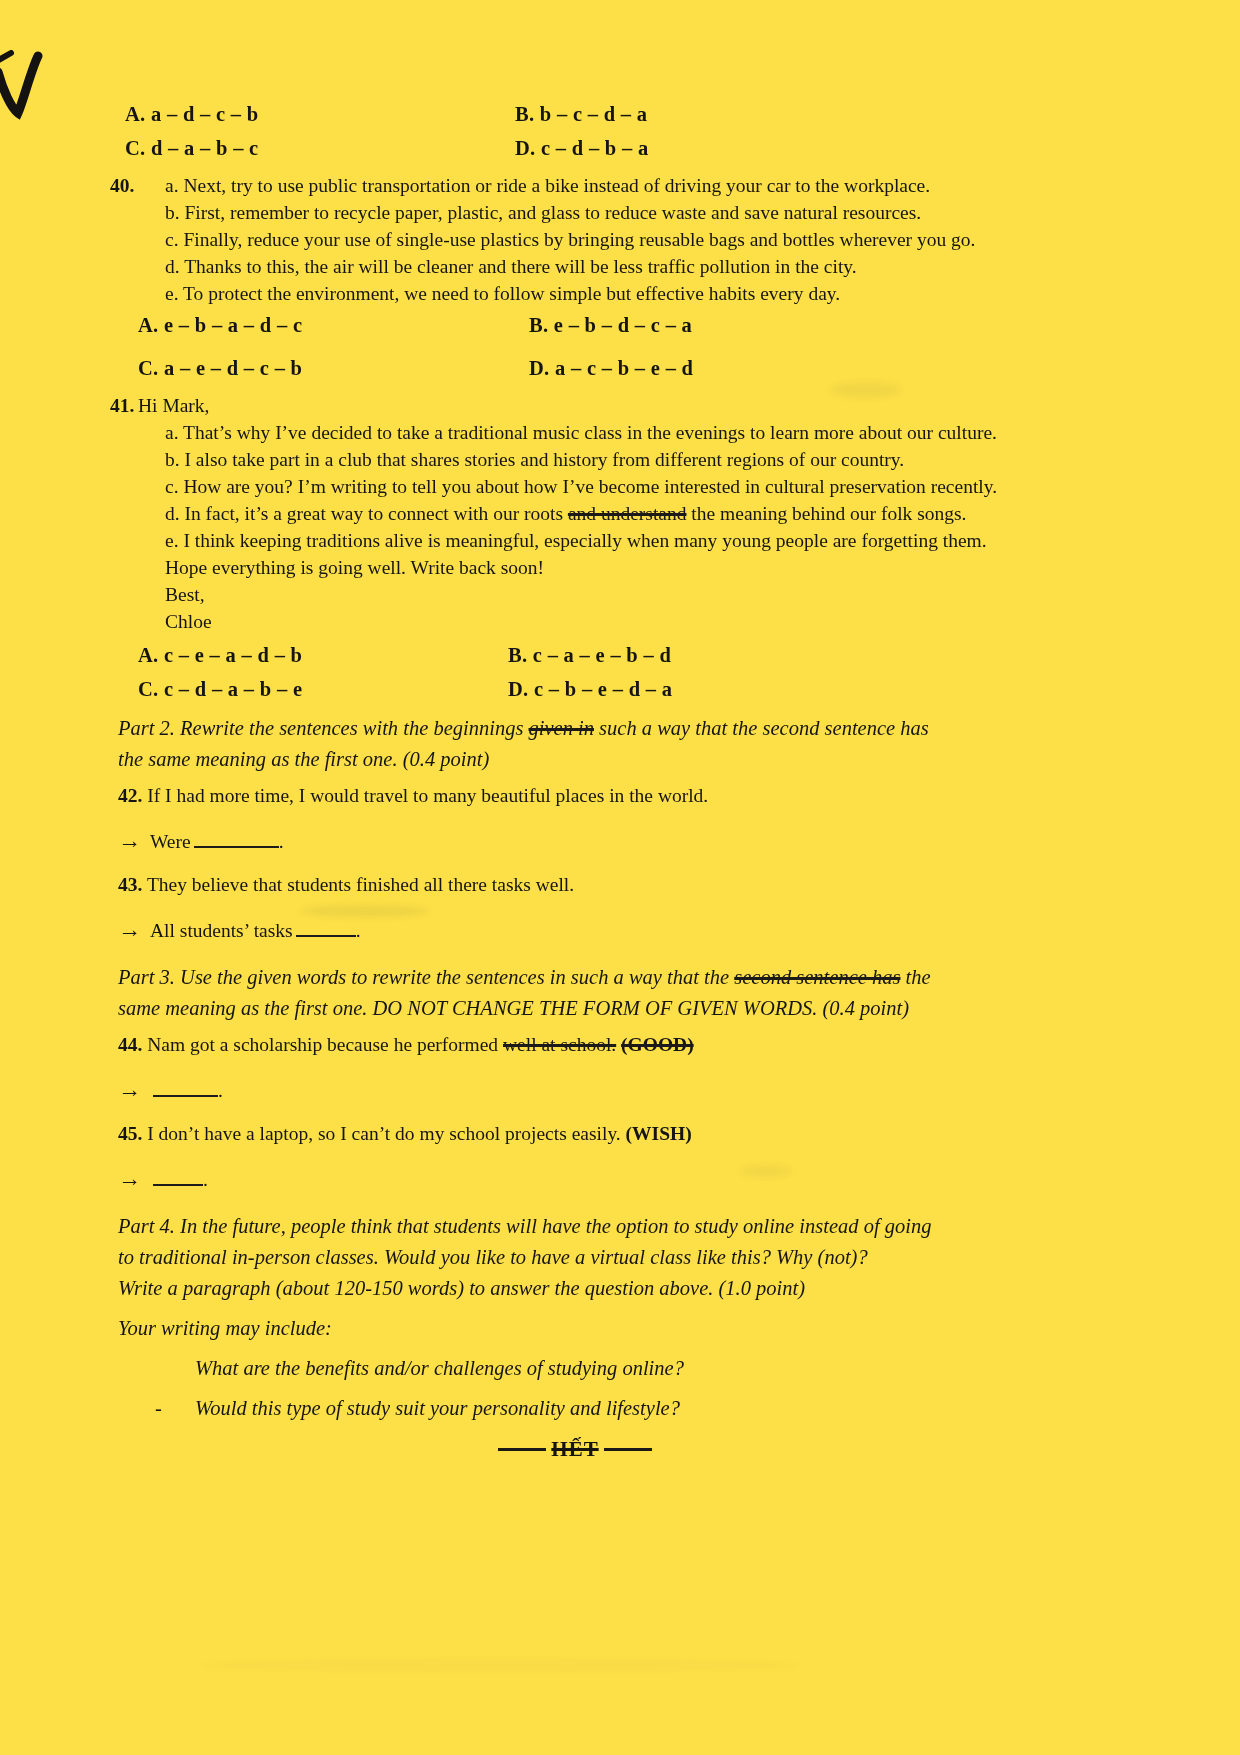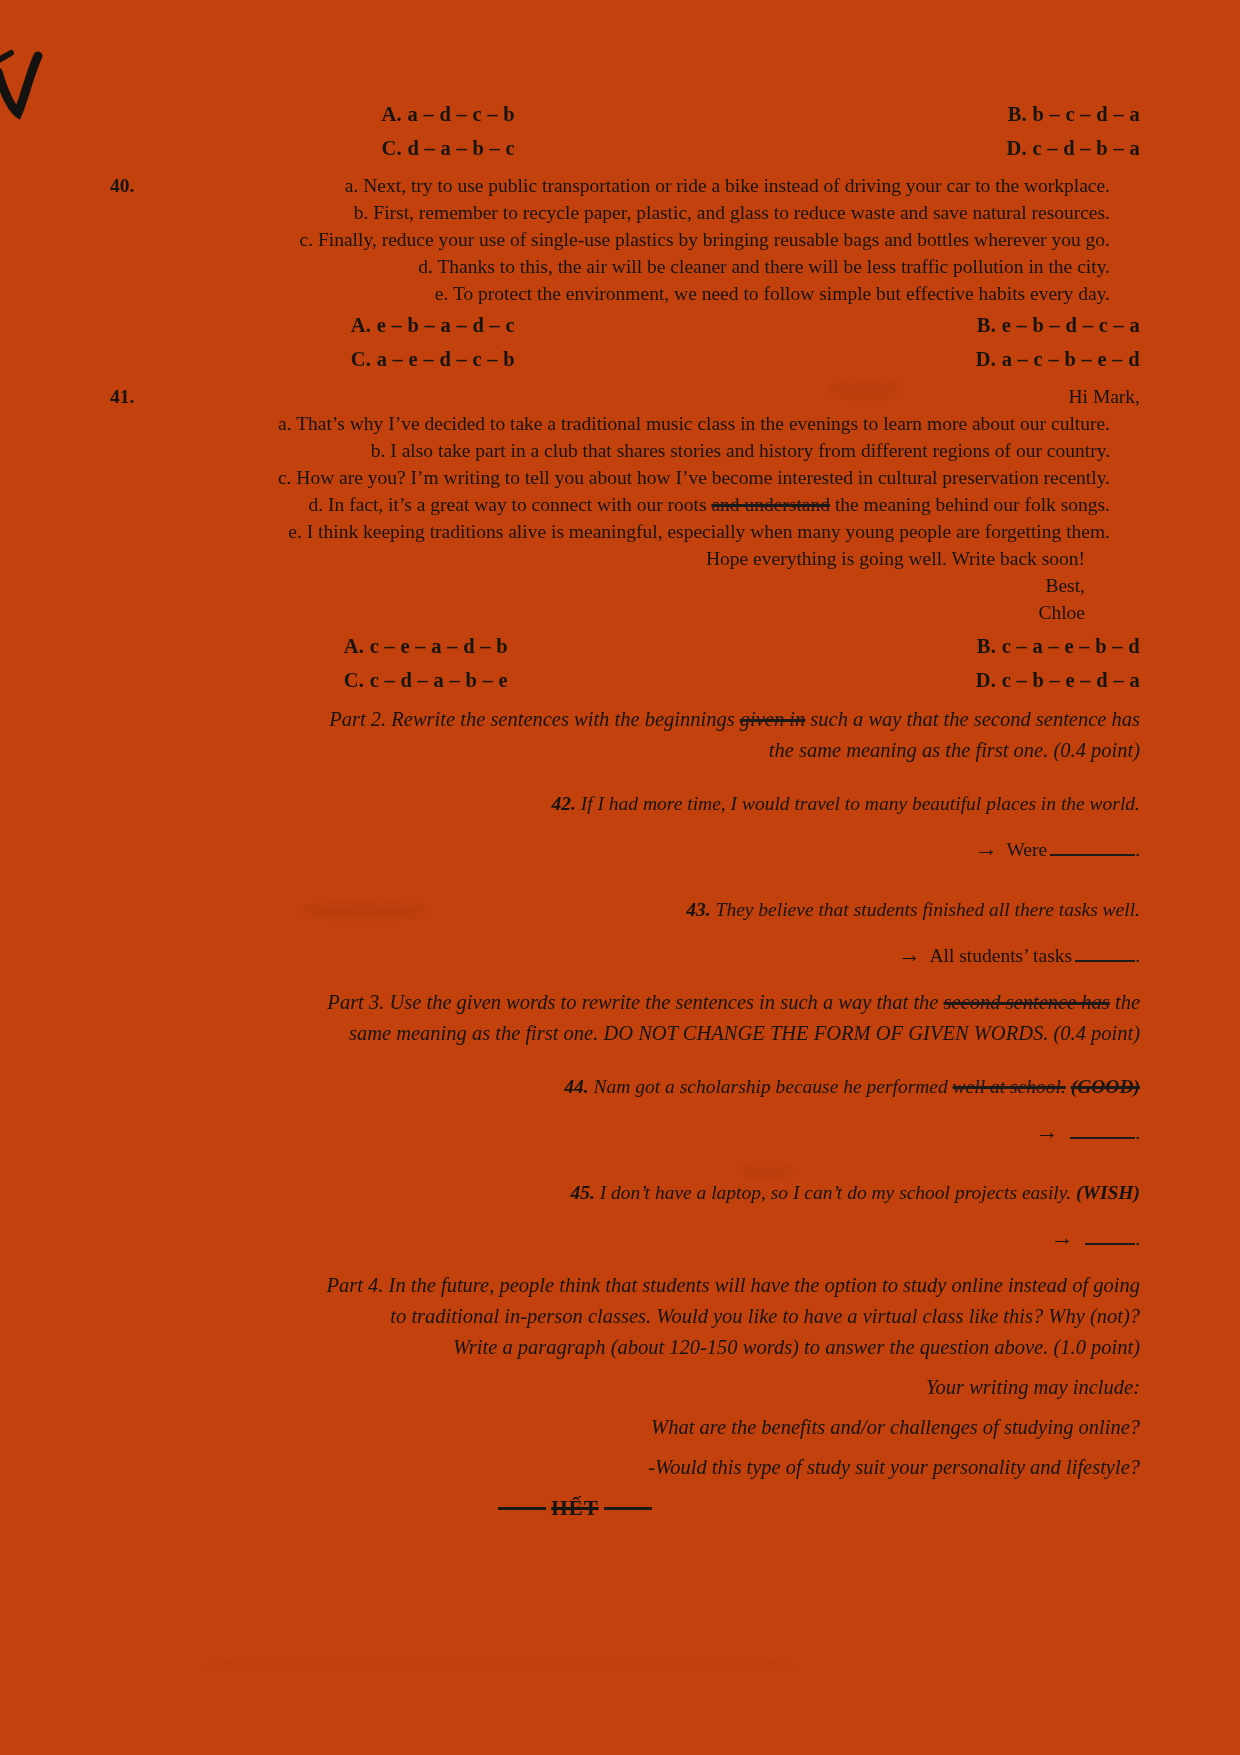--- a/index.html
+++ b/index.html
@@ -3,40 +3,40 @@
 <meta charset="utf-8">
 <style>
   html,body{margin:0;padding:0;}
   body{
     width:1240px;height:1755px;
     background:#fdfdfb;
     font-family:"Liberation Serif", serif;
     color:#161514;
     overflow:hidden;
   }
-  .page{position:relative;width:1240px;height:1755px;background:#c2410c;text-align:right;}
+  .page{position:relative;width:1240px;height:1755px;background:#fde047;}
   .content{
     position:absolute;left:118px;top:100px;width:1022px;
     font-size:19.5px;line-height:27px;
   }
   
   .optgrid{display:grid;font-weight:700;font-size:20.5px;line-height:29px;row-gap:5px;letter-spacing:.3px;}
   .g39{grid-template-columns:390px 1fr;margin-left:7px;}
-  .g40{grid-template-columns:377px 1fr;margin-left:20px;margin-top:4px;}
+  .g40{grid-template-columns:377px 1fr;margin-left:20px;margin-top:4px;gap:14px;}
   .g41{grid-template-columns:370px 1fr;margin-left:20px;margin-top:6px;}
   
   .question{position:relative;margin-left:47px;margin-top:9px;}
   .qnum{position:absolute;left:-55px;top:0;font-weight:700;}
   .sub{padding-left:25px;text-indent:-25px;max-width:920px;}
   .greet{margin-left:-27px;}
   .close-line{max-width:920px;}
   
   .part{font-style:italic;font-weight:400;font-size:20.5px;line-height:31px;margin-top:9px;}
   
-  .rw{margin-top:22px;line-height:31px;font-style:italic;}
+  .rw{margin-top:5px;line-height:31px;}
   .num{font-weight:700;}
   .arrow-line{line-height:44px;margin-top:8px;}
   .arrow{font-weight:700;font-size:23px;margin-right:9px;}
   .blank{display:inline-block;border-bottom:2.5px solid #1c1b1a;height:13px;margin-left:3px;}
   .w85{width:85px}.w60{width:60px}.w65{width:65px}.w50{width:50px}
   .strike{text-decoration:line-through;text-decoration-thickness:2.5px;text-decoration-color:#1c1b1a;}
   .bold{font-weight:700;}
   
   .bullet1{margin-left:77px;}
   .bullet2{margin-left:37px;}

